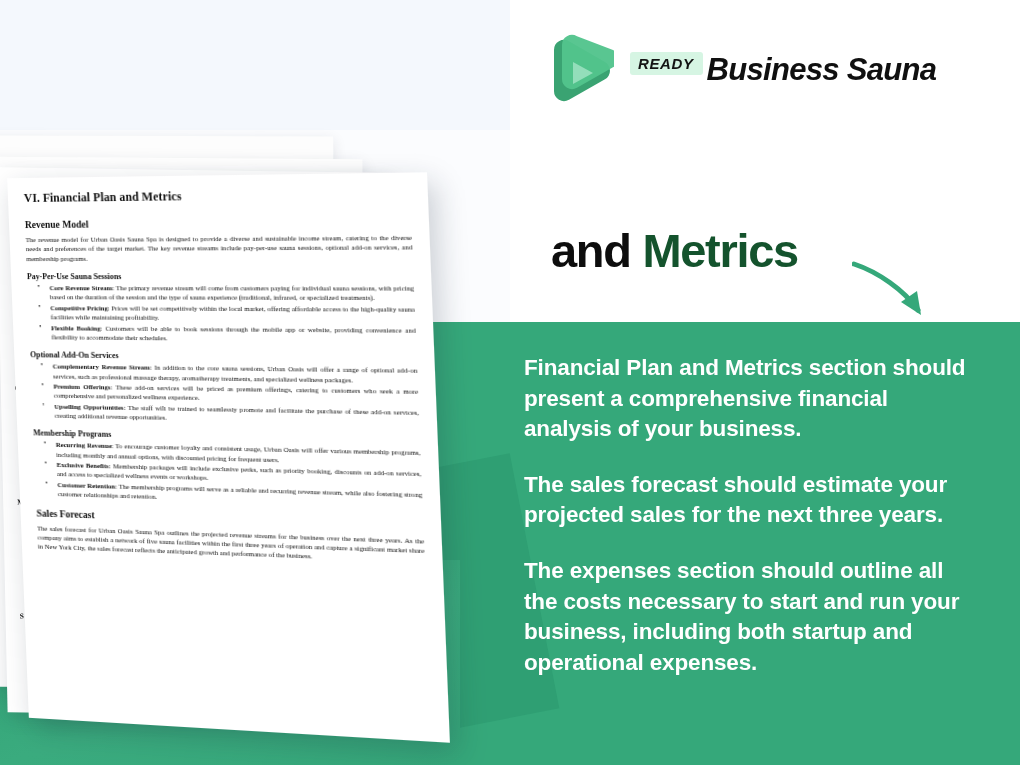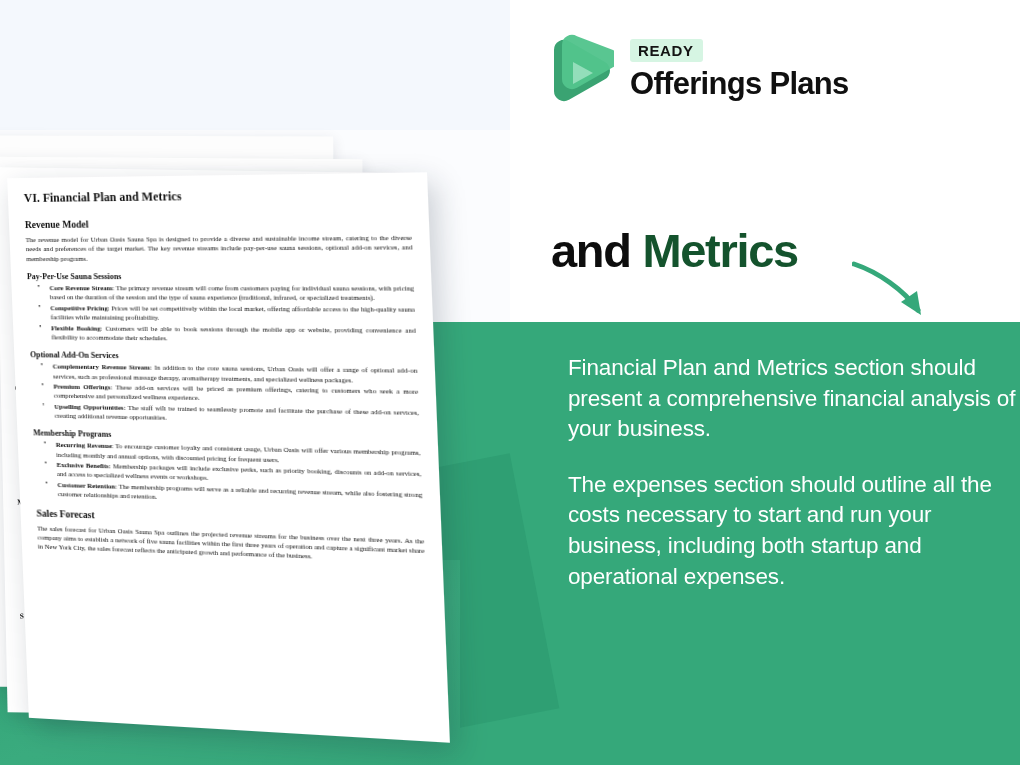--- a/index.html
+++ b/index.html
@@ -176,21 +176,21 @@
     left: 548px; top: 34px;
     display: flex;
     align-items: center;
     gap: 16px;
   }
   .logo-mark {
     width: 66px; height: 72px;
     position: relative;
     flex: 0 0 auto;
   }
-  .brand-text { display: flex; flex-direction: column; gap: 4px; }
+  .brand-text { display: flex; flex-direction: row; gap: 4px; font-style: italic; }
   .ready-badge {
     align-self: flex-start;
     background: #d6f5e3;
     color: #141414;
     font-size: 15px;
     font-weight: bold;
     letter-spacing: 0.6px;
     padding: 3px 9px 3px 8px;
     border-radius: 3px;
     font-family: "Liberation Sans", sans-serif;
@@ -219,25 +219,25 @@
   .curve-arrow {
     position: absolute;
     left: 852px; top: 258px;
     width: 110px; height: 66px;
     pointer-events: none;
   }
 
   
   .panel-copy {
     position: absolute;
-    left: 568px; top: 353px;
+    left: 524px; top: 353px;
     width: 448px;
     color: #ffffff;
     font-size: 22.5px;
-    font-weight: normal;
+    font-weight: bold;
     line-height: 1.36;
     letter-spacing: -0.15px;
   }
   .panel-copy p { margin-bottom: 25px; }
   .panel-copy p:last-child { margin-bottom: 0; }
 </style>
 </head>
 <body>
 
 <div id="stage">
@@ -315,34 +315,35 @@
 
         <path d="M6 16 a10 10 0 0 1 15-8.7 L57 28 a10 10 0 0 1 0 17.3 L21 65.7 A10 10 0 0 1 6 57 Z" fill="#3aa372"></path>
 
         <path d="M18 7 a10 10 0 0 1 15-8.7 L69 12 a10 10 0 0 1 0 17.3 L33 49.7 A10 10 0 0 1 18 41 Z" transform="translate(-4,4)" fill="#52c48d" opacity="0.96"></path>
 
         <path d="M25 28 L45 39 L25 50 Z" fill="#9fe3c2" opacity="0.85"></path>
       </svg>
     </div>
     <div class="brand-text">
       <span class="ready-badge">READY</span>
-      <span class="brand-name">Offerings Plans</span>
+      <span class="brand-name">Business Sauna</span>
     </div>
   </div>
 
   <div class="headline">
     <br>
     <span>and </span><span class="accent">Metrics</span>
   </div>
 
   <div class="curve-arrow">
     <svg width="110" height="66" viewBox="0 0 110 66" xmlns="http://www.w3.org/2000/svg">
       <path d="M2 6 C 26 14, 52 32, 66 52" stroke="#35a87a" stroke-width="5" fill="none" stroke-linecap="round"></path>
       <path d="M49 44 L69 57 L65 33 Z" fill="#35a87a"></path>
     </svg>
   </div>
 
   <div class="panel-copy">
     <p>Financial Plan and Metrics section should present a comprehensive financial analysis of your business.</p>
+    <p>The sales forecast should estimate your projected sales for the next three years.</p>
     <p>The expenses section should outline all the costs necessary to start and run your business, including both startup and operational expenses.</p>
   </div>
 
 </div>
 
 </body></html>

